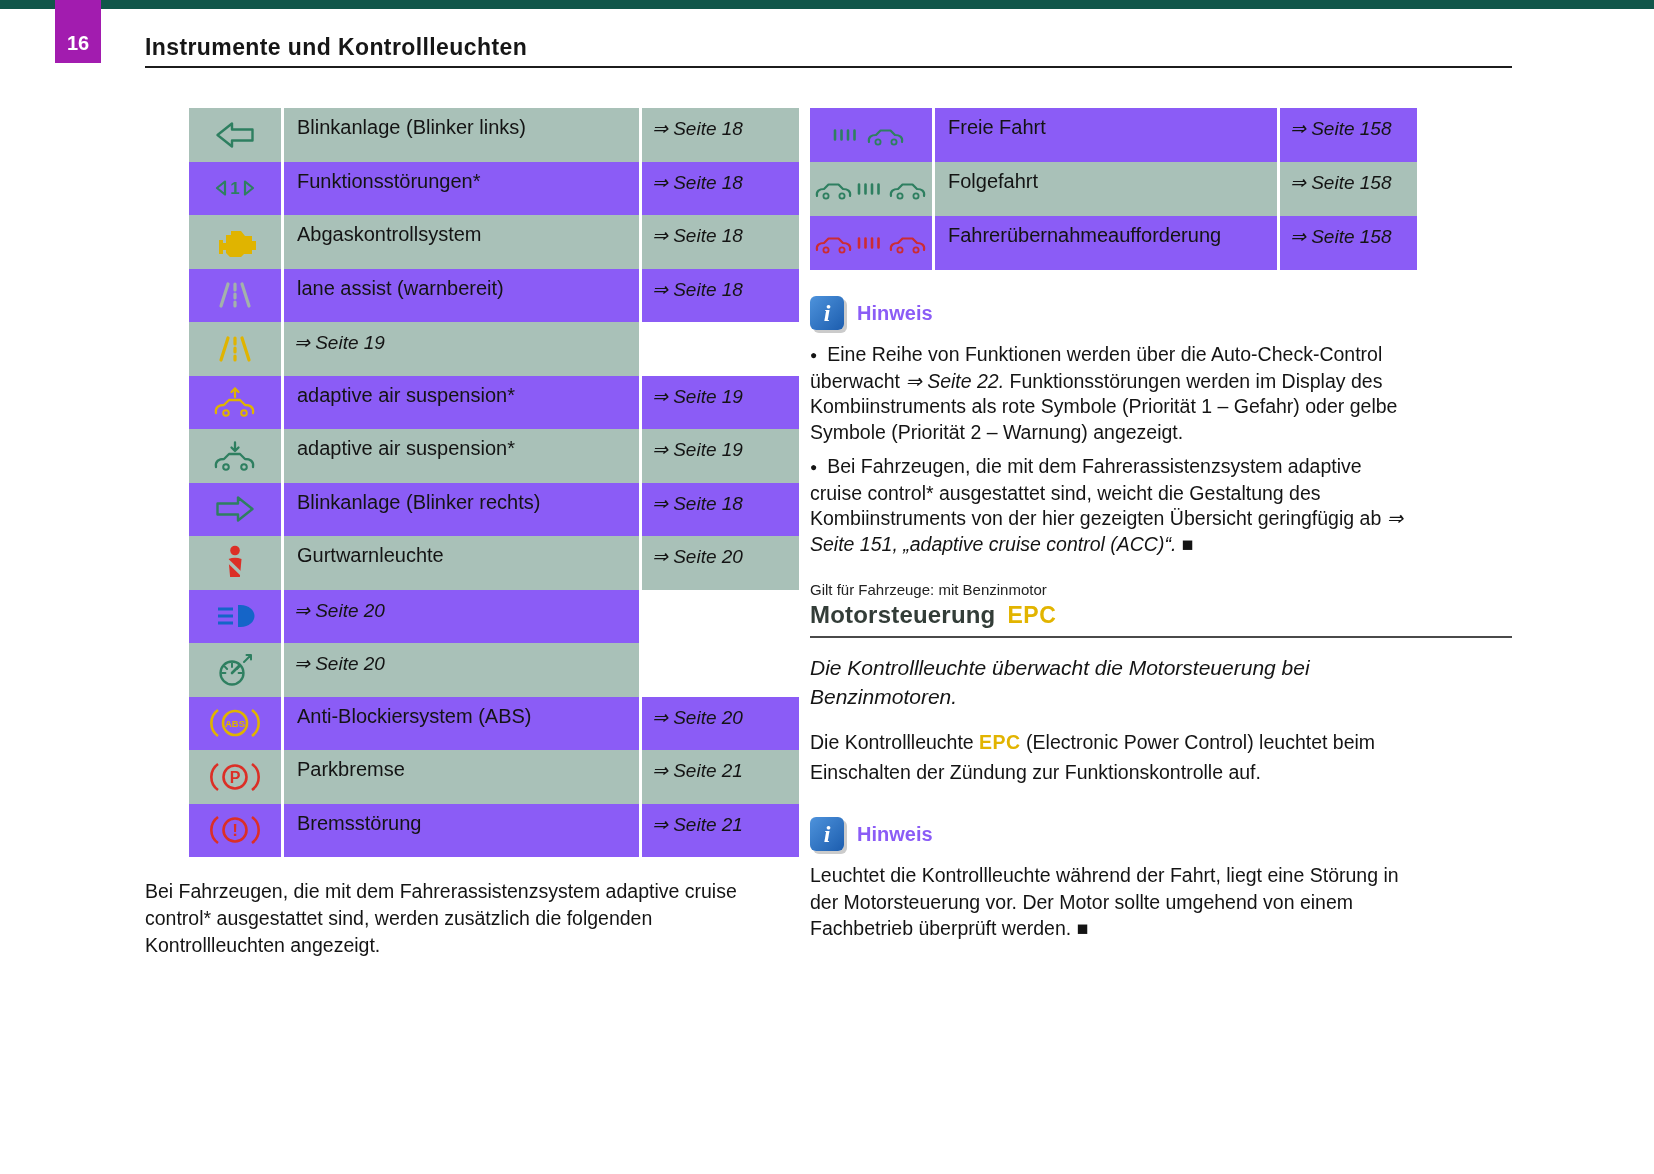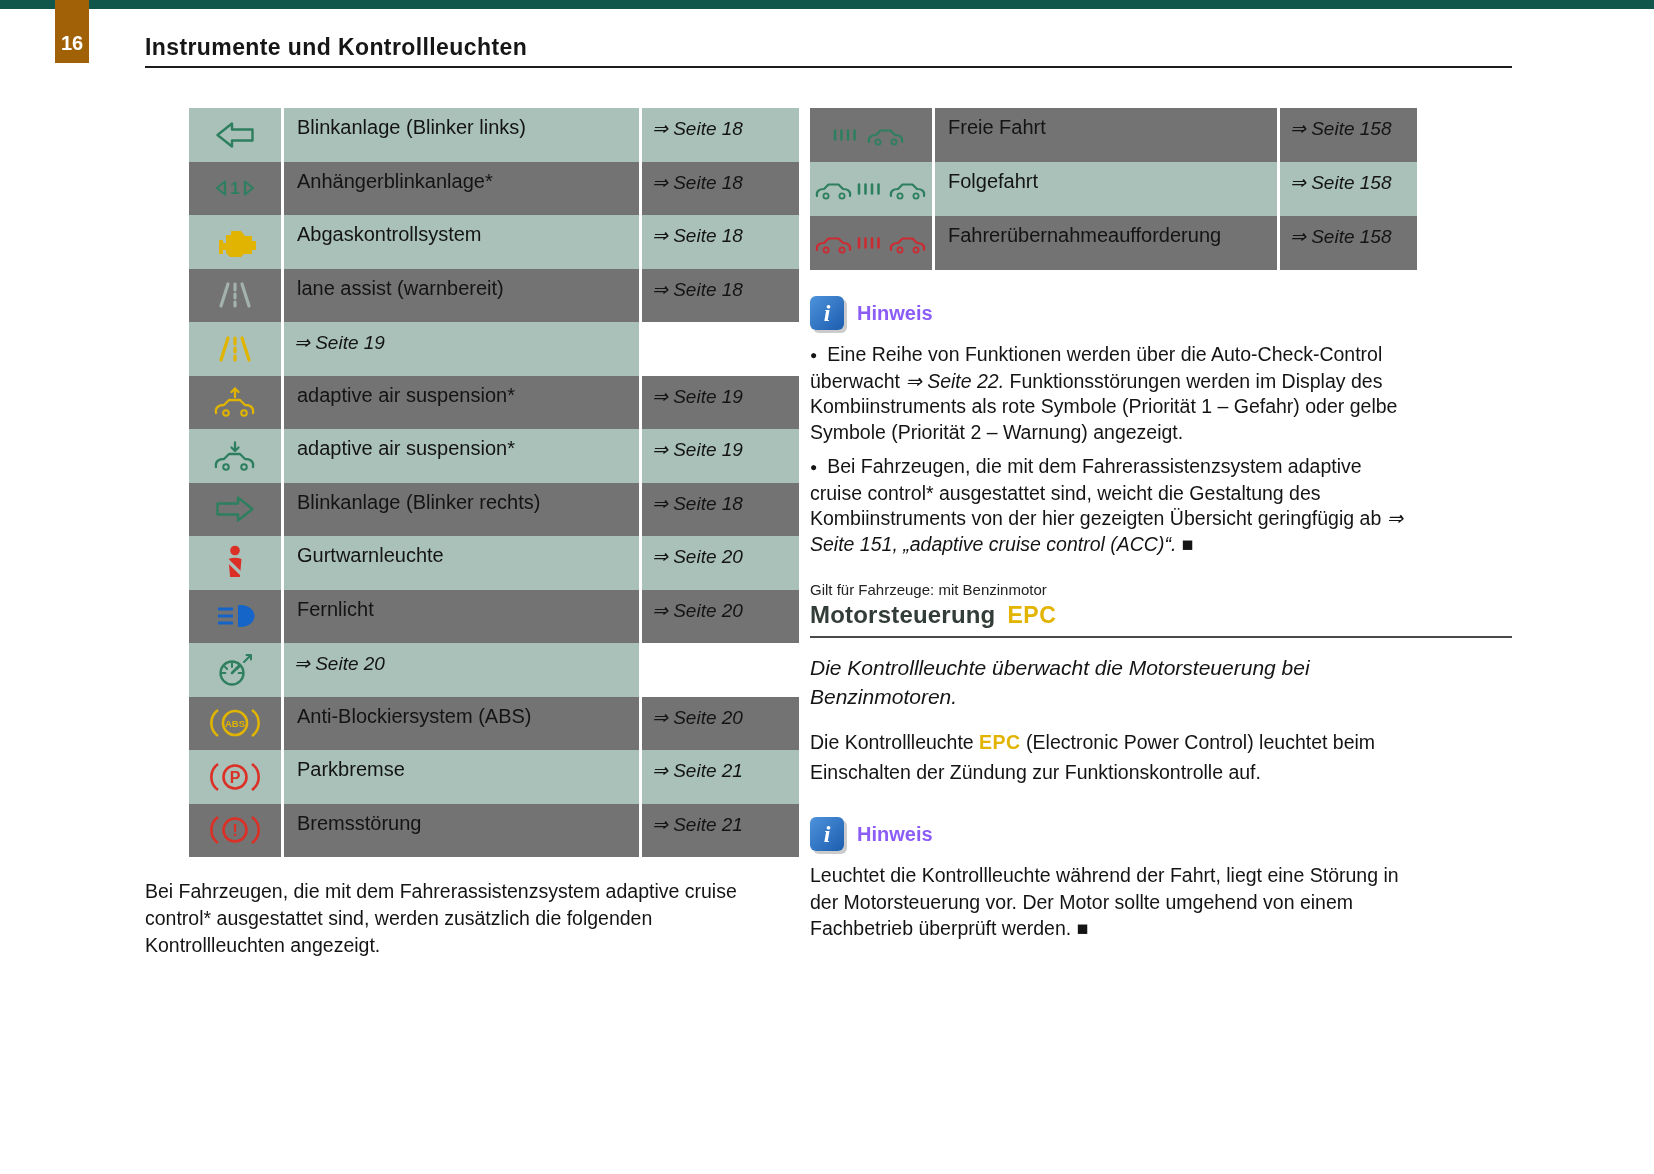--- a/index.html
+++ b/index.html
@@ -8,39 +8,39 @@
     position:relative;
     background:#ffffff;
     font-family:"Liberation Sans", sans-serif;
     color:#1a1a1a;
     overflow:hidden;
   }
 
   
   .topbar { position:absolute; top:0; left:0; width:1654px; height:9px; background:#11564a; }
   .pagenum-block {
-    position:absolute; top:0; left:55px; width:34px; height:63px;
-    background:#a16207; color:#fff; font-weight:bold; font-size:20px;
+    position:absolute; top:0; left:55px; width:46px; height:63px;
+    background:#a21caf; color:#fff; font-weight:bold; font-size:20px;
     display:flex; align-items:flex-end; justify-content:center; padding-bottom:8px;
   }
   .page-title {
     position:absolute; left:145px; top:34px;
     font-size:23px; font-weight:bold; letter-spacing:.4px; color:#161616;
   }
   .header-rule { position:absolute; left:145px; top:66px; width:1367px; height:2px; background:#1c1c1c; }
 
   
   .sym-table { position:absolute; }
   .sym-table.left-table  { left:145px; top:108px; width:610px; }
   .sym-table.right-table { left:810px; top:108px; width:607px; }
   .row { display:grid; }
   .left-table  .row { grid-template-columns:92px 358px 160px; height:53.5px;padding-left:44px; }
   .right-table .row { grid-template-columns:122px 345px 140px; height:54px; }
   .r-dark  > .cell { background:#a9c1b8; }
-  .r-light > .cell { background:#737373; }
+  .r-light > .cell { background:#8b5cf6; }
   .cell + .cell { border-left:3px solid #ffffff; }
   .cell.icon { display:flex; align-items:center; justify-content:center; }
   .cell.desc { padding:8px 6px 0 13px; font-size:20px; color:#141414; }
   .cell.ref  { padding:9px 4px 0 10px; font-size:19px; font-style:italic; color:#141414; white-space:nowrap; }
 
   
   .left-note {
     position:absolute; left:145px; top:878px; width:618px;
     font-size:19.5px; line-height:27px; color:#141414;
   }
@@ -98,21 +98,21 @@
   </div>
 
   <div class="row r-light">
     <div class="cell icon">
       <svg width="46" height="24" viewBox="0 0 46 24">
         <path d="M13 5.5 L5 12 L13 18.5 Z" fill="none" stroke="#2e7f60" stroke-width="2.2" stroke-linejoin="round"></path>
         <text x="23" y="18" text-anchor="middle" font-size="17" font-weight="bold" fill="#2e7f60">1</text>
         <path d="M33 5.5 L41 12 L33 18.5 Z" fill="none" stroke="#2e7f60" stroke-width="2.2" stroke-linejoin="round"></path>
       </svg>
     </div>
-    <div class="cell desc">Anhängerblinkanlage*</div>
+    <div class="cell desc">Funktionsstörungen*</div>
     <div class="cell ref">⇒ Seite 18</div>
   </div>
 
   <div class="row r-dark">
     <div class="cell icon">
       <svg width="44" height="30" viewBox="0 0 44 30">
           <path d="M13 8 h5 V4 h10 l4 5 h7 v5 h4 v9 h-4 v4 h-8 l-3 3 H17 l-4 -4 v-3 h-3 v4 H6 V13 h4 v3 h3 z" fill="#e0b400"></path>
         </svg>
     </div>
     <div class="cell desc">Abgaskontrollsystem</div>
@@ -190,21 +190,20 @@
     <div class="cell ref">⇒ Seite 20</div>
   </div>
 
   <div class="row r-light">
     <div class="cell icon">
       <svg width="42" height="28" viewBox="0 0 42 28">
         <path d="M24 3 h2.5 c8.5 0 14 5.5 14 11 s-5.5 11 -14 11 H24 z" fill="#1565c8"></path>
         <path d="M4 7 h15 M4 14 h15 M4 21 h15" stroke="#1565c8" stroke-width="2.8"></path>
       </svg>
     </div>
-    <div class="cell desc">Fernlicht</div>
     <div class="cell ref">⇒ Seite 20</div>
   </div>
 
   <div class="row r-dark">
     <div class="cell icon">
       <svg width="42" height="36" viewBox="0 0 42 36">
         <circle cx="18" cy="21" r="11.5" fill="none" stroke="#2e7f60" stroke-width="2.3"></circle>
         <path d="M18 11.5 v3.5 M10.8 14.6 l2.3 2.4 M25.2 14.6 l-2.3 2.4 M8 21 h3.4 M28 21 h-3.4" stroke="#2e7f60" stroke-width="2" stroke-linecap="round"></path>
         <path d="M18 21 L25.5 13.5" stroke="#2e7f60" stroke-width="2.6" stroke-linecap="round"></path>
         <path d="M30 10 L37 3 M37 3 h-4.5 M37 3 v4.5" fill="none" stroke="#2e7f60" stroke-width="2" stroke-linecap="round"></path>

